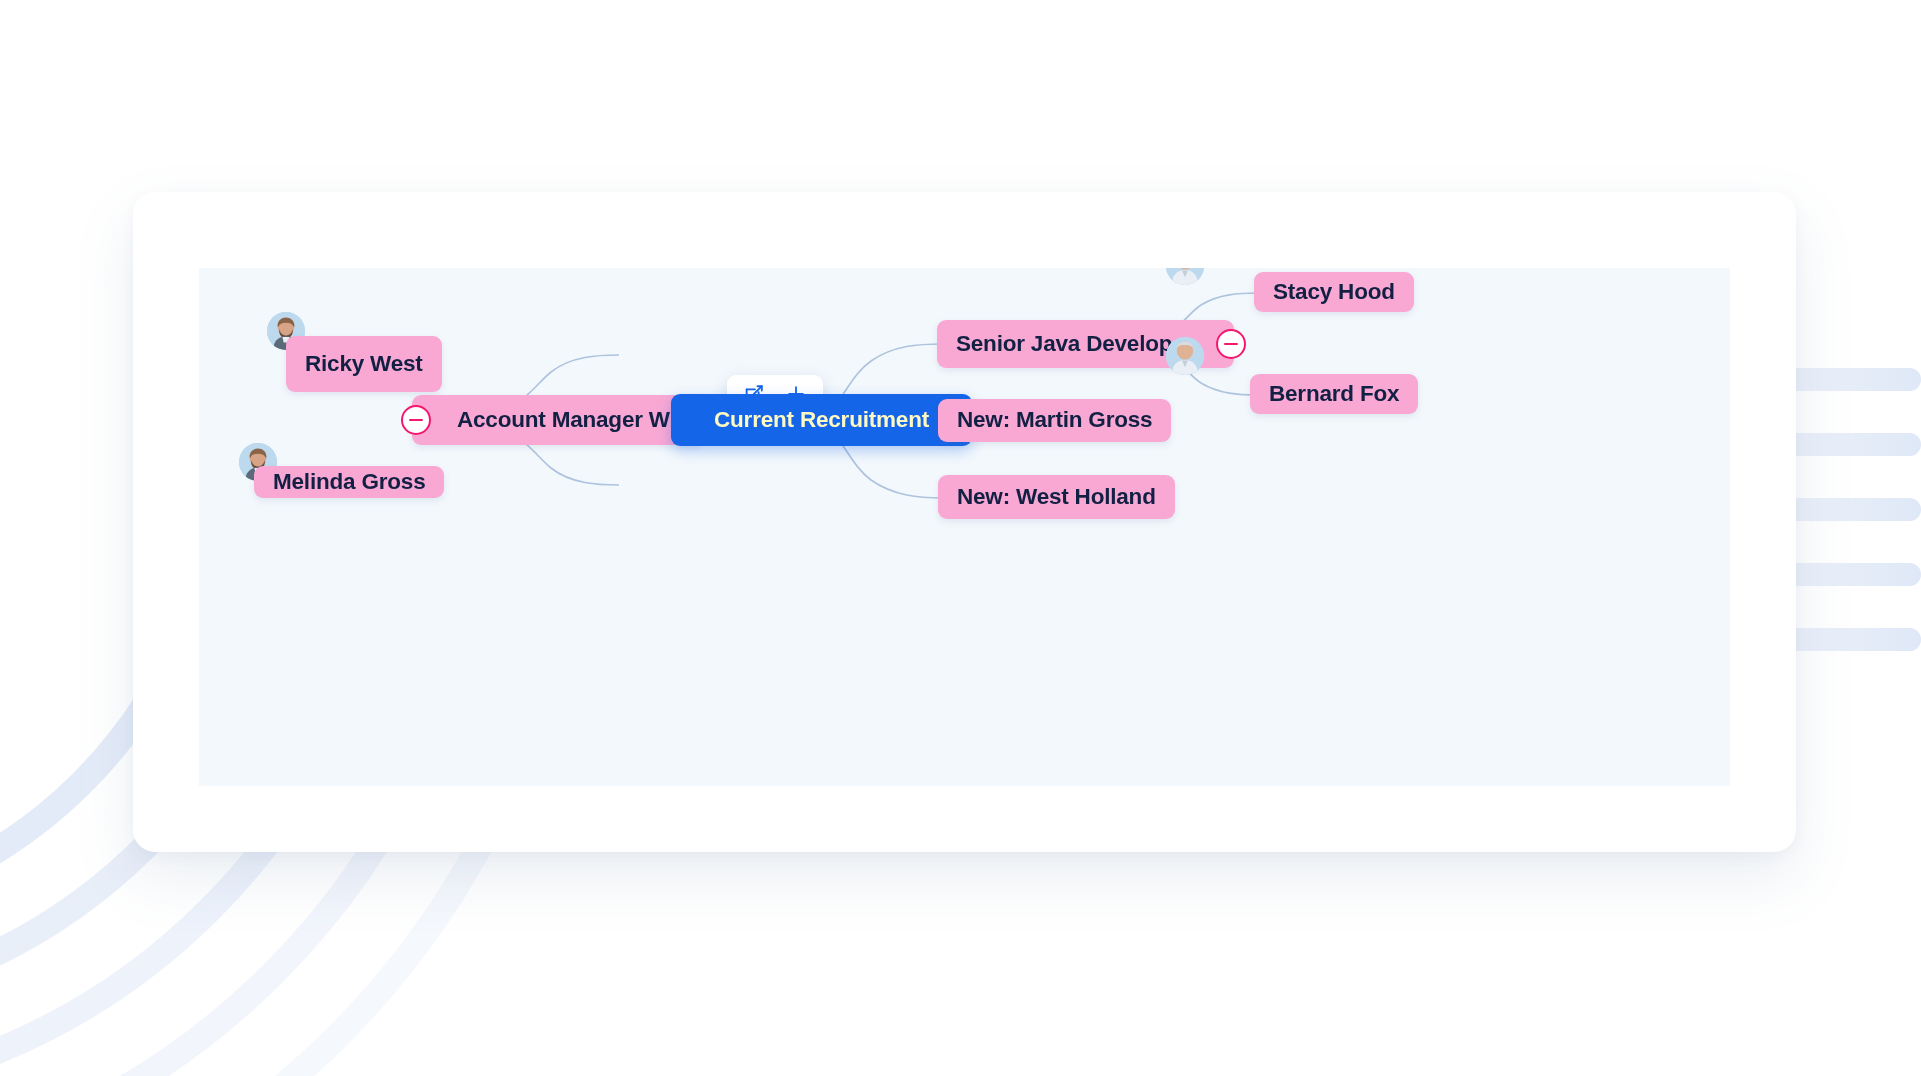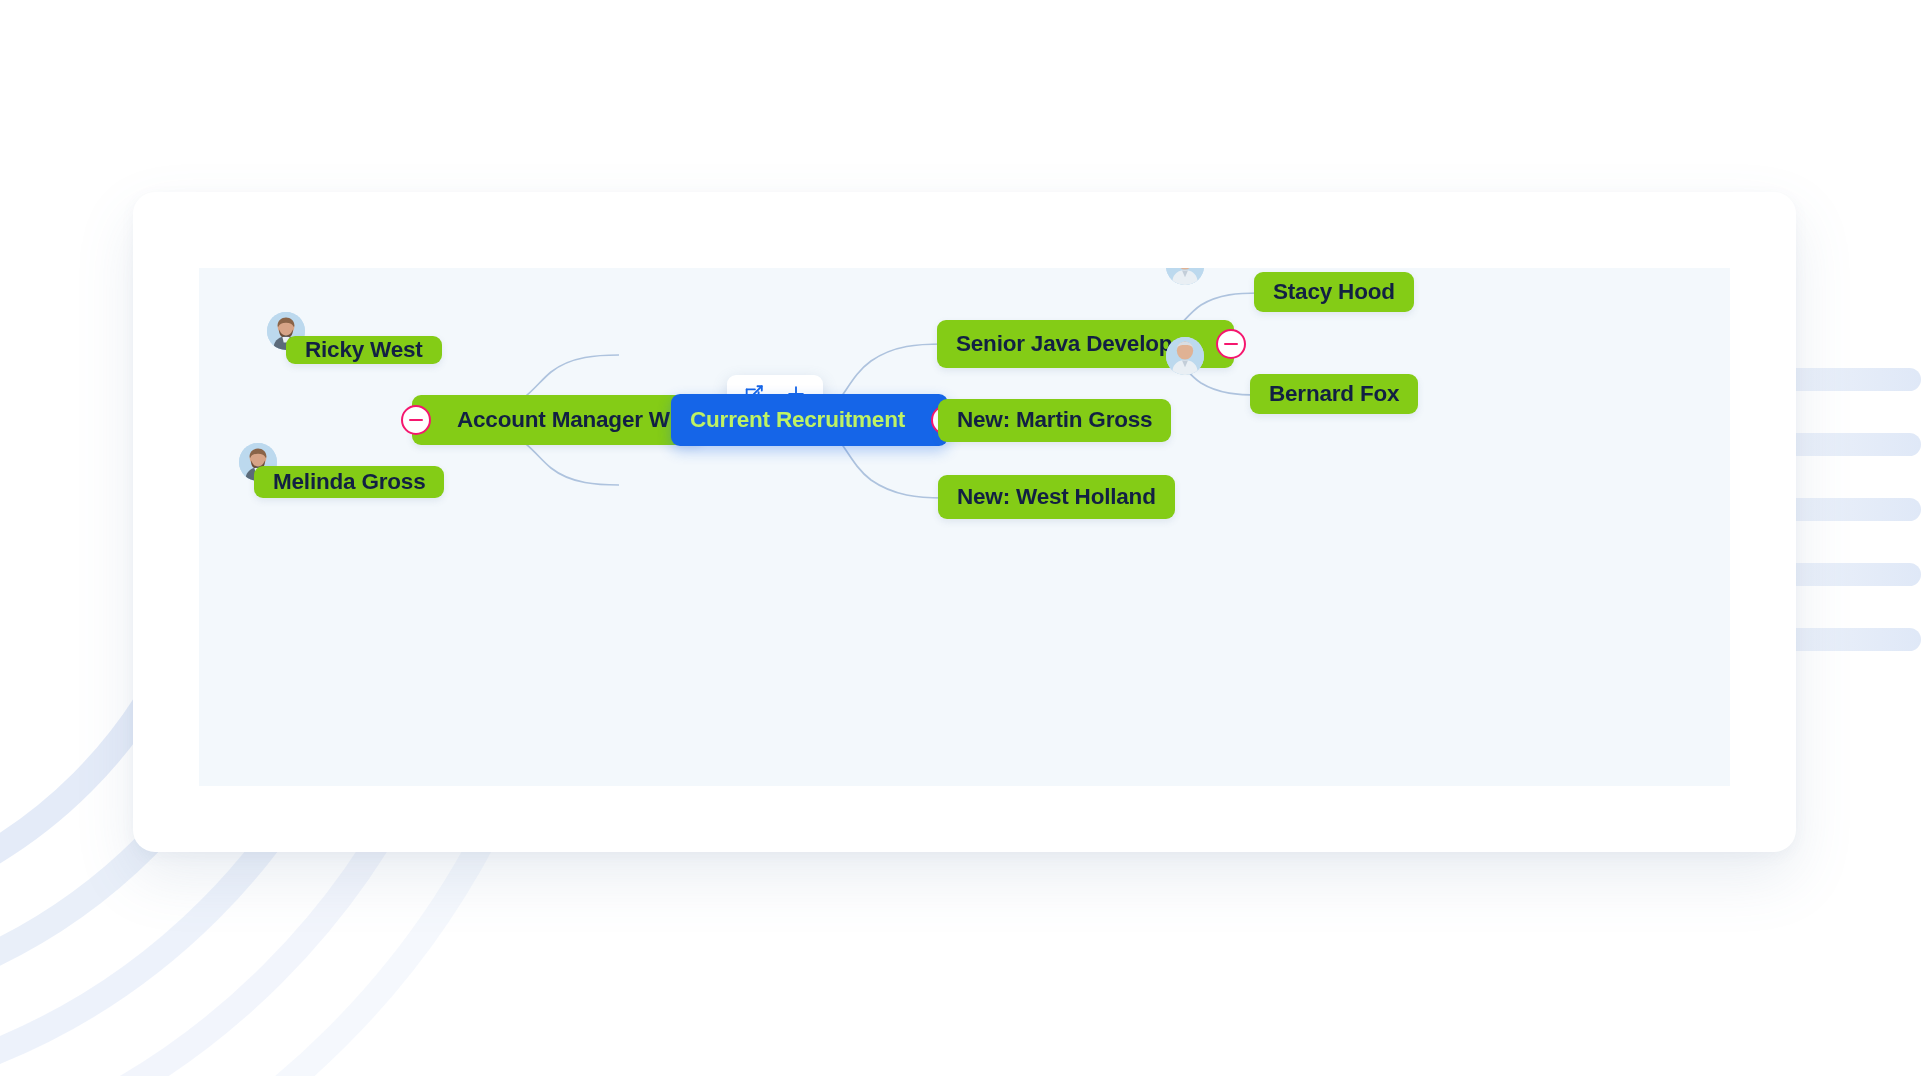--- a/index.html
+++ b/index.html
@@ -76,34 +76,35 @@
   }
 
   .wires { position: absolute; left: 0; top: 0; width: 1531px; height: 518px; }
 
   
   .node {
     position: absolute;
     display: flex;
     align-items: center;
     border-radius: 9px;
-    background: #84cc16;
+    background: #f9a8d4;
     color: #122043;
     font-size: 22.5px;
     font-weight: bold;
     letter-spacing: -0.2px;
     white-space: nowrap;
     box-shadow: 0 3px 7px rgba(80,110,150,0.12);
   }
   .node .label { padding: 0 19px; line-height: 1; }
 
   .node.root {
     background: #1565e8;
-    color: #bef264;
+    color: #fef9c3;
     box-shadow: 0 5px 14px rgba(21,101,232,0.30);
+    padding-left: 24px;
   }
 
   
   .toggle {
     position: absolute;
     width: 30px;
     height: 30px;
     border-radius: 50%;
     background: #ffffff;
     border: 2.3px solid #f5176e;
@@ -204,21 +205,21 @@
     <div class="avatar" style="left:68px; top:44px;">
       <svg viewBox="0 0 38 38">
         <rect width="38" height="38" fill="#bcd9ee"></rect>
         <circle cx="19" cy="15" r="8.4" fill="#d7a487"></circle>
         <path d="M10.6 13.5c0-5 3.9-8 8.4-8s8.4 3 8.4 8c0 1.1-.5 1.4-1 1.1-.6-2.6-3.4-3.9-7.4-3.9s-6.8 1.3-7.4 3.9c-.5.3-1 0-1-1.1z" fill="#8a6448"></path>
         <path d="M12.3 17.6c1.3 4.1 3.6 5.9 6.7 5.9s5.4-1.8 6.7-5.9c.5 2.3-.2 5.1-1.8 6.7-1.3 1.3-2.9 2-4.9 2s-3.6-.7-4.9-2c-1.6-1.6-2.3-4.4-1.8-6.7z" fill="#6f4f39"></path>
         <path d="M19 24.3c6.2 0 11.3 4 12.2 9.5.2 1.3.3 2.6.3 4.2H6.5c0-1.6.1-2.9.3-4.2.9-5.5 6-9.5 12.2-9.5z" fill="#5c6b7a"></path>
         <path d="M15.4 24.9h7.2l-1.3 5.6h-4.6z" fill="#eef3f7"></path>
       </svg>
     </div>
-    <div class="node" style="left:87px; top:68px; height:28px;">
+    <div class="node" style="left:87px; top:68px; height:56px;">
       <span class="label">Ricky West</span>
     </div>
 
     <div class="avatar" style="left:40px; top:175px;">
       <svg viewBox="0 0 38 38">
         <rect width="38" height="38" fill="#bcd9ee"></rect>
         <circle cx="19" cy="15" r="8.4" fill="#d7a487"></circle>
         <path d="M10.6 13.5c0-5 3.9-8 8.4-8s8.4 3 8.4 8c0 1.1-.5 1.4-1 1.1-.6-2.6-3.4-3.9-7.4-3.9s-6.8 1.3-7.4 3.9c-.5.3-1 0-1-1.1z" fill="#8a6448"></path>
         <path d="M12.3 17.6c1.3 4.1 3.6 5.9 6.7 5.9s5.4-1.8 6.7-5.9c.5 2.3-.2 5.1-1.8 6.7-1.3 1.3-2.9 2-4.9 2s-3.6-.7-4.9-2c-1.6-1.6-2.3-4.4-1.8-6.7z" fill="#6f4f39"></path>
         <path d="M19 24.3c6.2 0 11.3 4 12.2 9.5.2 1.3.3 2.6.3 4.2H6.5c0-1.6.1-2.9.3-4.2.9-5.5 6-9.5 12.2-9.5z" fill="#5c6b7a"></path>

